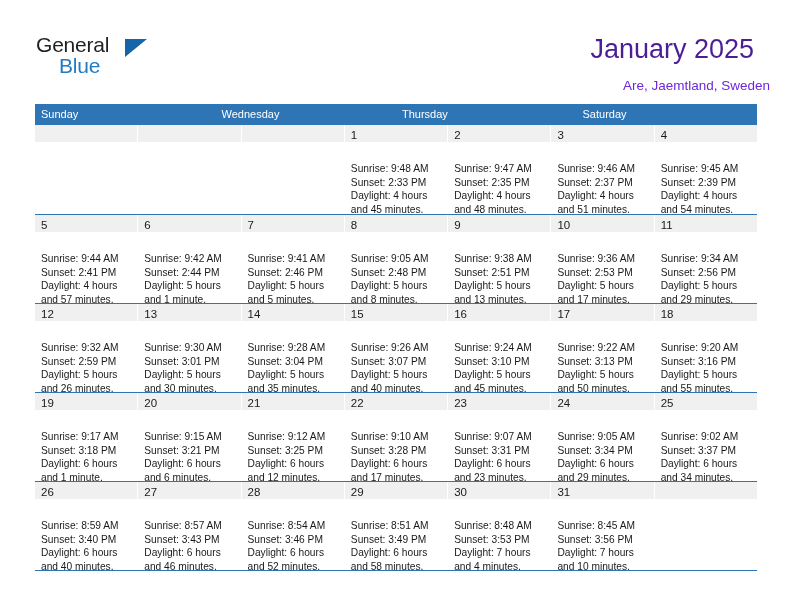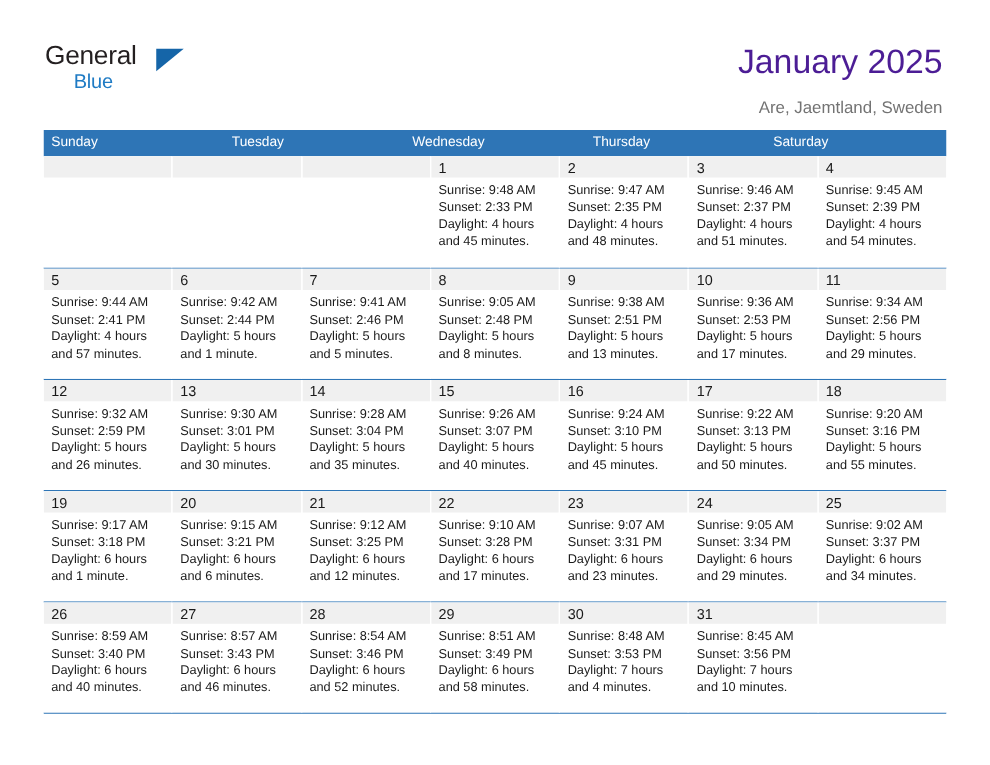--- a/index.html
+++ b/index.html
@@ -44,21 +44,21 @@
     font-size: 21px;
     color: #231f20;
     letter-spacing: -0.2px;
     line-height: 24px;
     white-space: nowrap;
   }
   .logo-blue {
     position: absolute;
     left: 23px;
     top: 21px;
-    font-size: 16px;
+    font-size: 21px;
     color: #1f7bc4;
     letter-spacing: -0.2px;
     line-height: 24px;
     white-space: nowrap;
   }
   .logo-tri {
     position: absolute;
     left: 89px;
     top: 6px;
     width: 0;
@@ -72,24 +72,24 @@
     right: 38px;
     top: 33px;
     font-size: 27px;
     color: #4c1d95;
     text-align: right;
     white-space: nowrap;
     line-height: 32px;
   }
   .subtitle {
     position: absolute;
-    right: 38px;
+    right: 22px;
     top: 78px;
     font-size: 13.5px;
-    color: #737373;
+    color: #6d28d9;
     text-align: right;
     white-space: nowrap;
     line-height: 16px;
   }
 
   
   .calendar {
     position: absolute;
     left: 35px;
     top: 104px;
@@ -142,21 +142,21 @@
   }
   .daynum {
     font-size: 11.5px;
     line-height: 17px;
     color: #1a1a1a;
   }
   .cell.empty .daynum-band {
     background: #f0f0f0;
   }
   .info {
-    padding: 4px 5px 0 6px;
+    padding: 20px 5px 0 6px;
   }
   .info div {
     font-size: 10.2px;
     line-height: 13.6px;
     color: #1a1a1a;
     white-space: nowrap;
   }
 </style>
 </head>
 <body>
@@ -169,21 +169,20 @@
       <span class="logo-tri"></span>
       <span class="logo-blue">Blue</span>
     </div>
     <div class="title">January 2025</div>
     <div class="subtitle">Are, Jaemtland, Sweden</div>
   </div>
 
   <div class="calendar">
     <div class="dow-row">
       <div class="dow">Sunday</div>
-      <div class="dow">Tuesday</div>
       <div class="dow">Wednesday</div>
       <div class="dow">Thursday</div>
       <div class="dow">Saturday</div>
     </div>
 
     <div id="weeks-container">
         <div class="week first">
           <div class="cell empty">
             <div class="daynum-band"><span class="daynum"></span></div>
           </div>

